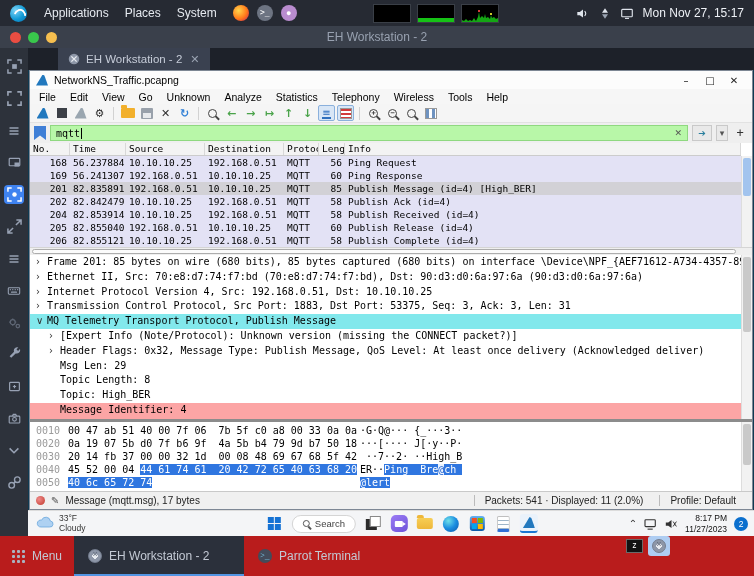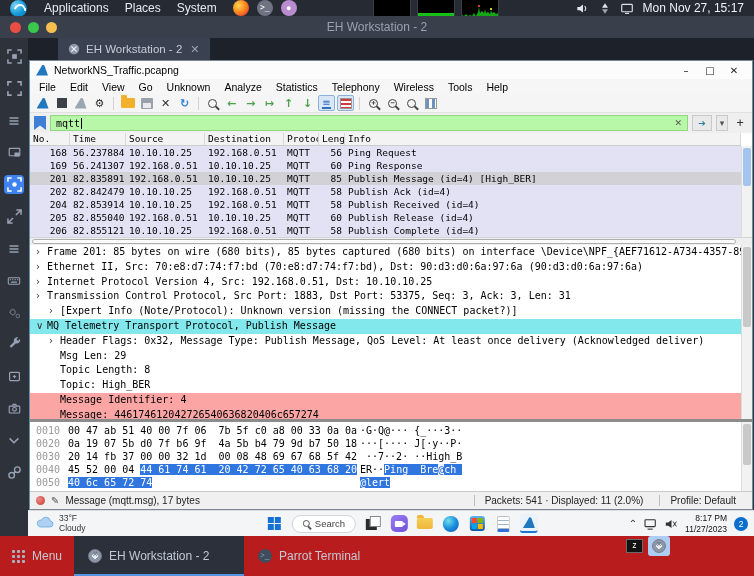--- a/index.html
+++ b/index.html
@@ -1,21 +1,21 @@
 <!DOCTYPE html>
 <html><head>
 <meta charset="utf-8">
 <style>
   *{box-sizing:border-box;margin:0;padding:0;}
   html,body{width:754px;height:576px;overflow:hidden;}
   body{font-family:"Liberation Sans",sans-serif;background:#20242c;}
   #screen{position:relative;width:754px;height:576px;display:flex;flex-direction:column;}
 
   
-  #panel{height:16px;background:#262a33;display:flex;align-items:center;padding:0 10px;color:#e6eaf0;font-size:12px;flex:0 0 auto;}
+  #panel{height:26px;background:#262a33;display:flex;align-items:center;padding:0 10px;color:#e6eaf0;font-size:12px;flex:0 0 auto;}
   .p-logo{width:17px;height:17px;border-radius:50%;background:radial-gradient(circle at 32% 32%,#7fd4f7,#119ad6 55%,#0b6fae);margin-right:9px;position:relative;}
   .p-logo::after{content:"";position:absolute;left:4px;top:4px;width:8px;height:8px;border-radius:50%;border:2px solid #fff;border-left-color:transparent;border-bottom-color:transparent;transform:rotate(-35deg);}
   .p-menu{padding:0 8px;cursor:default;}
   .p-app{width:16px;height:16px;border-radius:50%;margin-left:8px;position:relative;}
   .ff{background:radial-gradient(circle at 35% 35%,#ffd54d,#ff7a1a 55%,#c2185b);}
   .term{background:#6d7482;color:#fff;font-size:8px;line-height:16px;text-align:center;font-family:"DejaVu Sans Mono",monospace;}
   .pw{background:#b98ccf;color:#fff;font-size:9px;line-height:16px;text-align:center;}
   #monitors{display:flex;gap:6px;margin:0 auto;}
   .mon{width:38px;height:19px;background:#000;border:1px solid #3a3f47;position:relative;overflow:hidden;}
   .mon-bar{position:absolute;bottom:0;left:0;right:0;height:4px;background:#16c216;}
@@ -492,22 +492,22 @@
           <div id="hscroll">
               <div id="hthumb"></div>
             </div>
 
           <div id="details">
             <div id="det-rows">
                 <div class="det-line" style="padding-left: 6px;"><span class="arrow">›</span><span class="dtext">Frame 201: 85 bytes on wire (680 bits), 85 bytes captured (680 bits) on interface \Device\NPF_{AEF71612-A734-4357-8944-61FDF8A7CCBC}, id</span></div>
                 <div class="det-line" style="padding-left: 6px;"><span class="arrow">›</span><span class="dtext">Ethernet II, Src: 70:e8:d7:74:f7:bd (70:e8:d7:74:f7:bd), Dst: 90:d3:d0:6a:97:6a (90:d3:d0:6a:97:6a)</span></div>
                 <div class="det-line" style="padding-left: 6px;"><span class="arrow">›</span><span class="dtext">Internet Protocol Version 4, Src: 192.168.0.51, Dst: 10.10.10.25</span></div>
                 <div class="det-line" style="padding-left: 6px;"><span class="arrow">›</span><span class="dtext">Transmission Control Protocol, Src Port: 1883, Dst Port: 53375, Seq: 3, Ack: 3, Len: 31</span></div>
+                <div class="det-line hl-cyan" style="padding-left: 6px;"><span class="arrow">∨</span><span class="dtext">MQ Telemetry Transport Protocol, Publish Message</span></div>
                 <div class="det-line" style="padding-left: 19px;"><span class="arrow">›</span><span class="dtext">[Expert Info (Note/Protocol): Unknown version (missing the CONNECT packet?)]</span></div>
-                <div class="det-line hl-cyan" style="padding-left: 6px;"><span class="arrow">∨</span><span class="dtext">MQ Telemetry Transport Protocol, Publish Message</span></div>
                 <div class="det-line" style="padding-left: 19px;"><span class="arrow">›</span><span class="dtext">Header Flags: 0x32, Message Type: Publish Message, QoS Level: At least once delivery (Acknowledged deliver)</span></div>
                 <div class="det-line" style="padding-left: 19px;"><span class="arrow"></span><span class="dtext">Msg Len: 29</span></div>
                 <div class="det-line" style="padding-left: 19px;"><span class="arrow"></span><span class="dtext">Topic Length: 8</span></div>
                 <div class="det-line" style="padding-left: 19px;"><span class="arrow"></span><span class="dtext">Topic: High_BER</span></div>
                 <div class="det-line hl-blue" style="padding-left: 19px;"><span class="arrow"></span><span class="dtext">Message Identifier: 4</span></div>
                 <div class="det-line hl-blue" style="padding-left: 19px;"><span class="arrow"></span><span class="dtext">Message: 446174612042726540636820406c657274</span></div>
               </div>
             <div class="vscroll">
                 <div class="vthumb"></div>
               </div>

